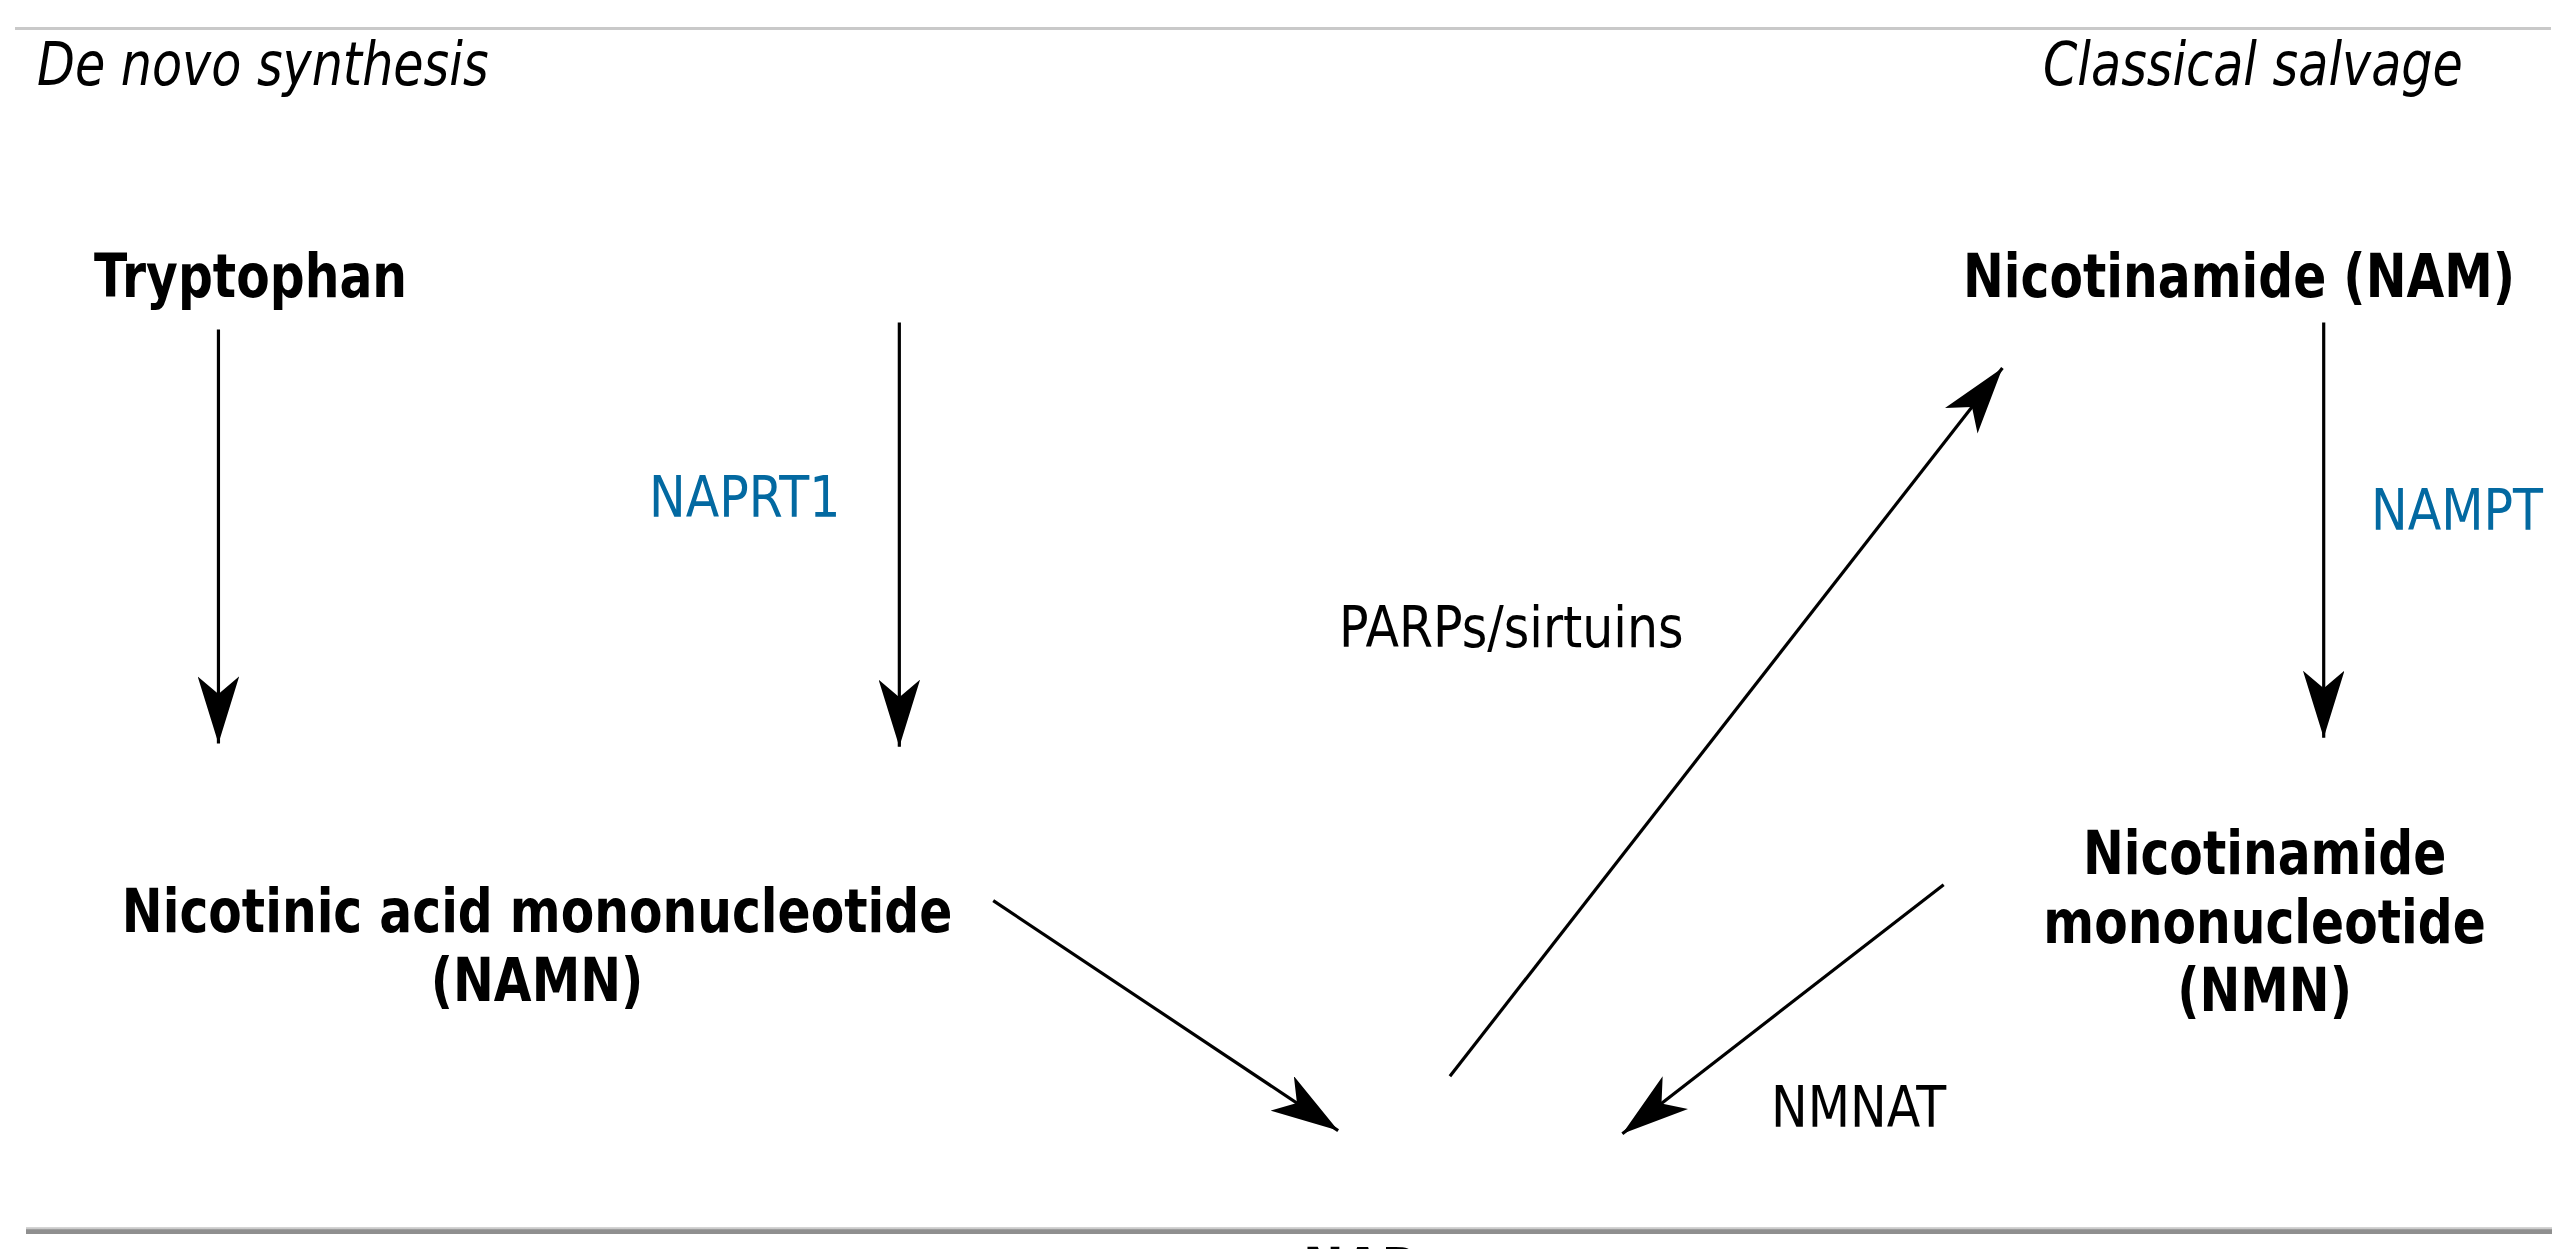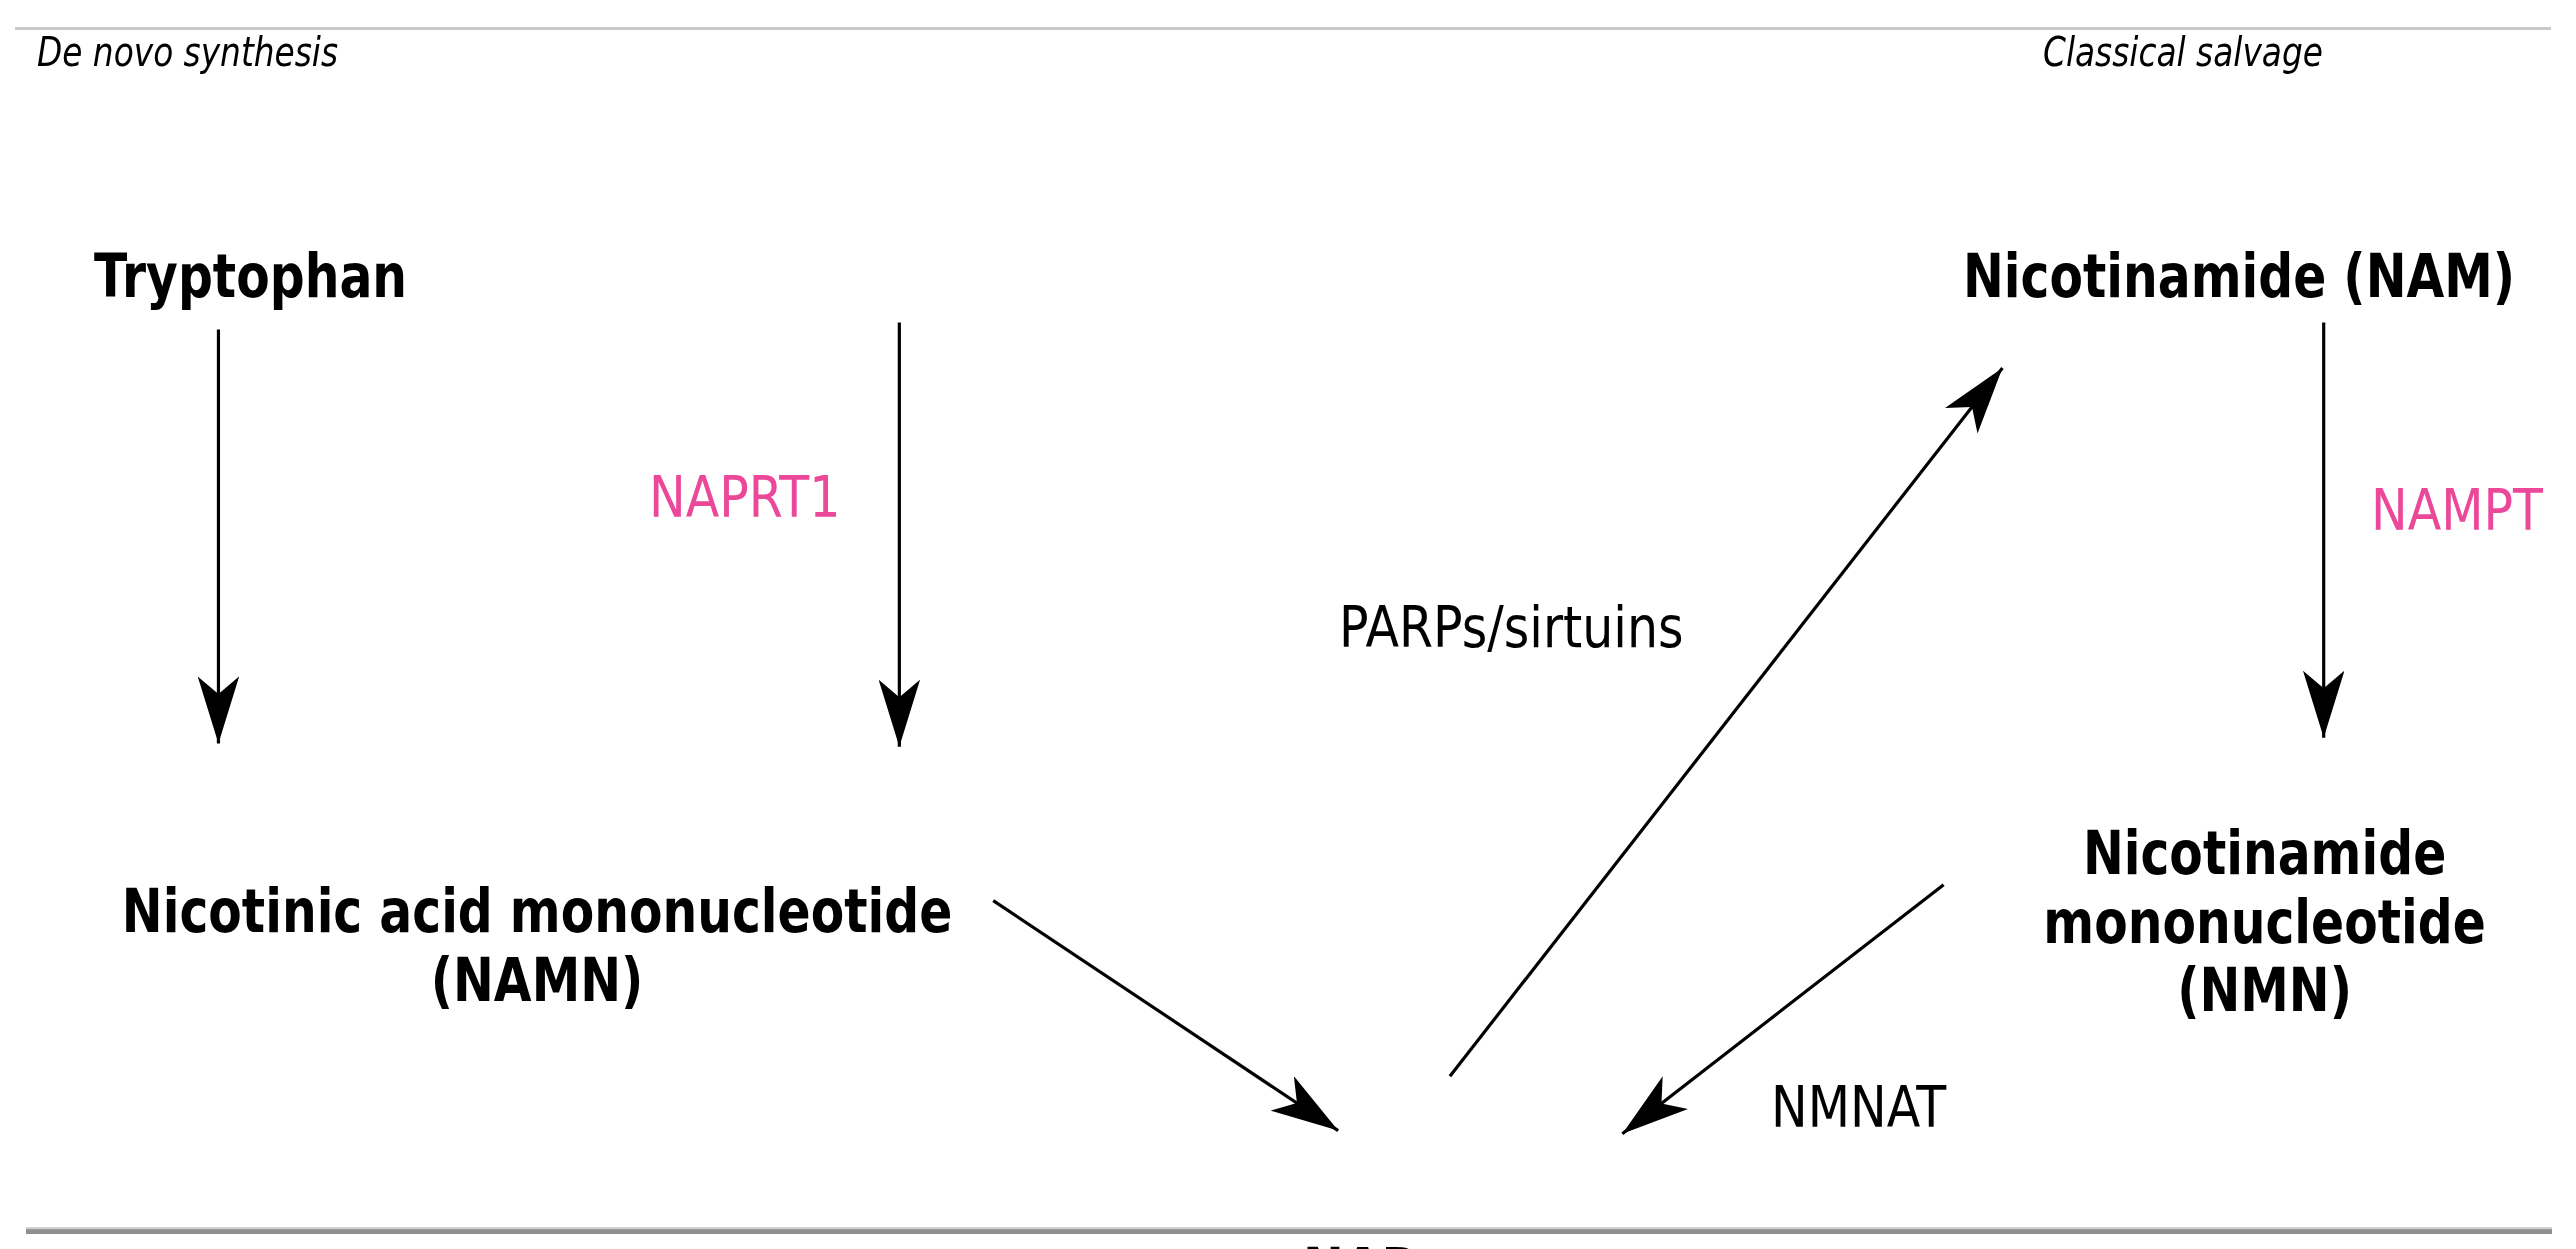--- a/index.html
+++ b/index.html
@@ -17,42 +17,42 @@
     left: 14.7px; top: 27px; width: 2536px; height: 3.2px;
     background: #c9c9c9;
   }
   .rule.bottom {
     left: 25.5px; top: 1227px; width: 2526px; height: 7px;
     background: linear-gradient(to bottom, #d9d9d9 0%, #c2c2c2 35%, #8f8f8f 36%, #8f8f8f 100%);
   }
   .hdr {
     position: absolute;
     font-style: italic;
-    font-size: 40px;
+    font-size: 60px;
     line-height: 1.2;
     white-space: nowrap;
   }
   .hdr .sx { display: inline-block; transform: scaleX(0.82); transform-origin: left center; }
   .node {
     position: absolute;
     font-weight: bold;
     font-size: 61px;
     line-height: 1.12;
     text-align: center;
     white-space: pre-line;
   }
   .node .sx { display: inline-block; transform: scaleX(0.80); transform-origin: center center; white-space: pre-line; }
   .enz {
     position: absolute;
     font-size: 57px;
     line-height: 1.2;
     white-space: nowrap;
   }
   .enz .sx { display: inline-block; transform: scaleX(0.86); transform-origin: left center; }
-  .enz.red { color: #ec4899; }
+  .enz.red { color: #0369a1; }
   svg.arrows { position: absolute; left: 0; top: 0; }
   svg.arrows line { stroke: #000000; stroke-width: 5px; }
 </style>
 </head>
 <body>
 
 <div class="canvas">
 
   <div class="rule top"></div>
 

